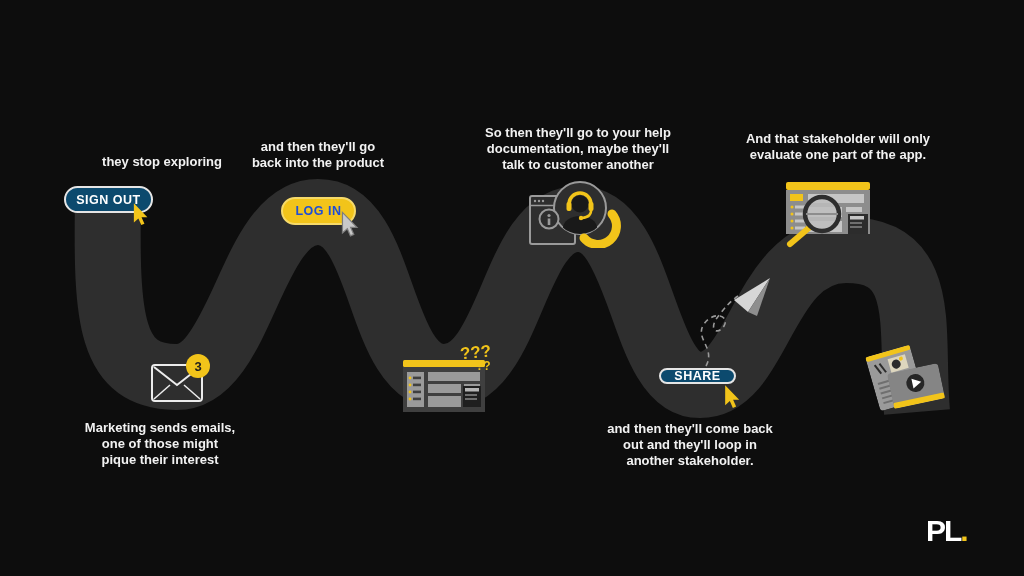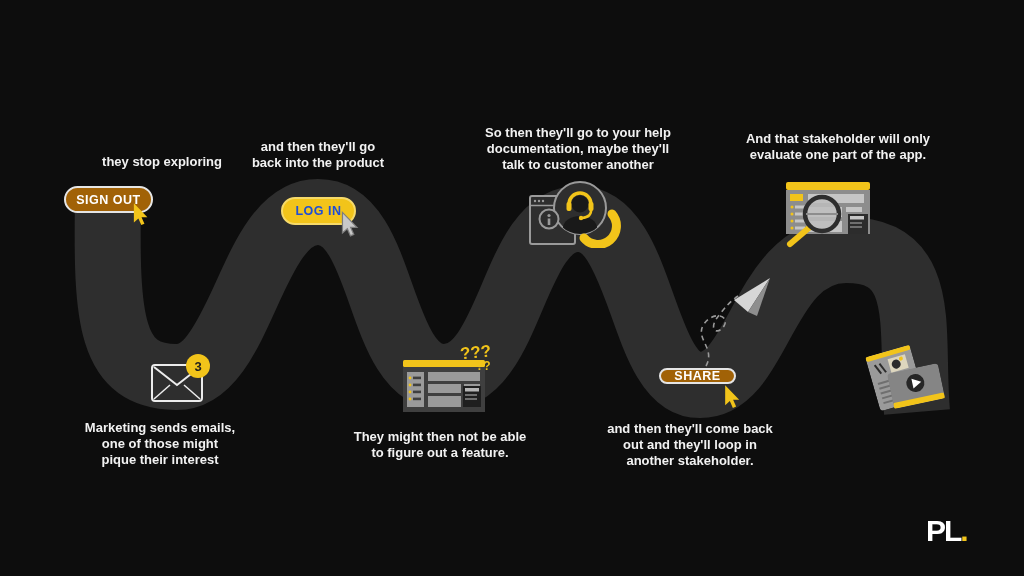--- a/index.html
+++ b/index.html
@@ -8,21 +8,21 @@
   .stage svg{display:block;}
   .path-svg{position:absolute;left:0;top:0;z-index:1;}
   .title{position:absolute;left:50%;top:48px;transform:translateX(-50%);z-index:3;
          font-size:29px;font-weight:700;letter-spacing:1.5px;color:#FDFDFD;white-space:pre;}
   .accent{color:#F2C41A;}
   .txt{position:absolute;z-index:3;transform:translateX(-50%);text-align:center;
        color:#F2F2F2;font-weight:700;font-size:13px;line-height:16px;white-space:pre;}
   .pill{position:absolute;z-index:4;display:flex;align-items:center;justify-content:center;
         border-radius:15px;font-family:"Liberation Sans",sans-serif;font-weight:700;
         font-size:12.5px;letter-spacing:.5px;padding:0;cursor:default;}
-  .pill.dark{background:#a16207;border:2px solid #E5E5E5;color:#FFFFFF;}
+  .pill.dark{background:#0c4a6e;border:2px solid #E5E5E5;color:#FFFFFF;}
   .pill.yellow{background:#F2C41A;border:2px solid #F6DA6A;color:#1d4ed8;}
   .abs{position:absolute;z-index:3;}
   .z5{z-index:5;}
   .badge{position:absolute;z-index:6;width:24px;height:24px;border-radius:50%;
          background:#F2C41A;color:#1E1E1E;font-weight:700;font-size:13px;
          display:flex;align-items:center;justify-content:center;}
   .qmark{position:absolute;z-index:4;color:#F2C41A;font-weight:700;line-height:1;}
   .card{position:absolute;border-radius:4px;}
   .logo{position:absolute;z-index:3;font-size:30px;font-weight:700;
         letter-spacing:-2px;color:#FFFFFF;text-align:center;}
@@ -82,22 +82,20 @@
       <rect x="25" y="36" width="33" height="11" fill="#9A9A9A"></rect>
       <rect x="61" y="24" width="16" height="5" fill="#9A9A9A"></rect>
       <rect x="60" y="26" width="18" height="21" fill="#1F1F1F"></rect>
       <rect x="62" y="28" width="14" height="3.5" fill="#B5B5B5"></rect>
       <rect x="62" y="34" width="12" height="2" fill="#6F6F6F"></rect>
       <rect x="62" y="38" width="12" height="2" fill="#6F6F6F"></rect>
     </svg>
     <span class="qmark" style="left:60px;top:2px;font-size:17px;transform:rotate(-6deg);">???</span>
     <span class="qmark" style="left:76px;top:18px;font-size:12px;">??</span>
   </div>
-  <div class="txt" style="left:440px;top:429px;">They might then not be able
-to figure out a feature.</div>
 
   <div class="txt" style="left:578px;top:125px;">So then they'll go to your help
 documentation, maybe they'll
 talk to customer another</div>
   <div class="abs" style="left:522px;top:178px;">
     <svg width="106" height="70" viewBox="0 0 106 70">
       <defs>
           <clipPath id="pclip">
             <circle cx="58" cy="30" r="26"></circle>
           </clipPath>

